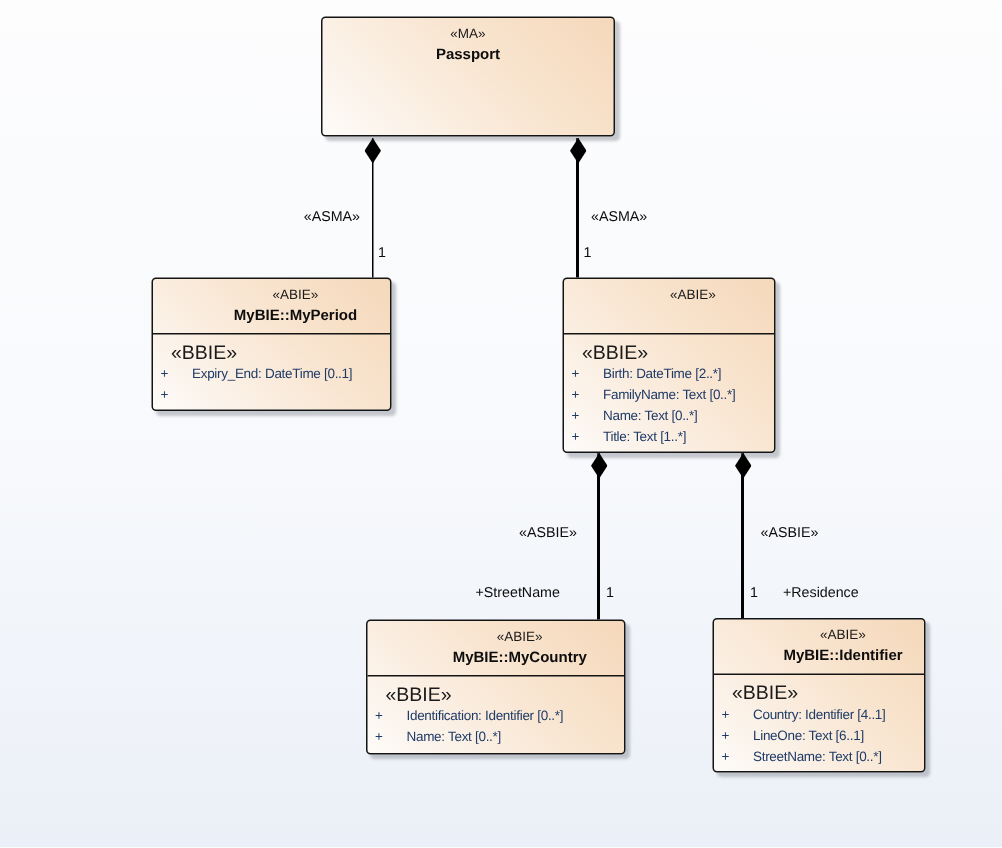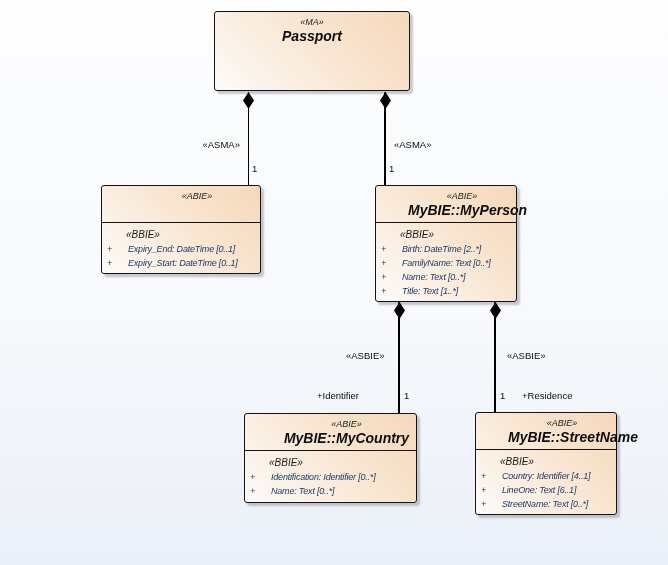--- a/index.html
+++ b/index.html
@@ -8,28 +8,27 @@
     position:relative; width:668px; height:565px; overflow:hidden;
     background:linear-gradient(180deg,#fdfdfe 0%,#f7f9fc 55%,#ebeff7 100%);
   }
   .uml-class {
     position:absolute;
     border:1.4px solid #141414;
     border-radius:3px;
     background:linear-gradient(45deg,#fdfbf9 0%,#f9e6d2 55%,#f5d8ba 100%);
     box-shadow:3px 3px 2px rgba(118,122,132,0.40);
     box-sizing:border-box;
-    font-style:italic;
   }
   .cls-header { text-align:center; padding-top:4px; box-sizing:border-box; }
   .cls-header.sep { border-bottom:1.3px solid #141414; height:37px;padding-left:32px; }
   .cls-stereotype { font-size:9px; color:#1a1a1a; line-height:13px; }
-  .cls-name { font-size:14px; font-weight:bold; color:#0d0d0d; line-height:15px; }
+  .cls-name { font-size:10px; font-weight:bold; color:#0d0d0d; line-height:15px; }
   .cls-attrs { padding-top:5px; }
-  .attrs-stereotype { font-size:10px; color:#1a1a1a; padding-left:24px; line-height:13px; margin-bottom:1px; }
+  .attrs-stereotype { font-size:13px; color:#1a1a1a; padding-left:12px; line-height:13px; margin-bottom:1px; }
   .attr-row { display:flex; font-size:9px; letter-spacing:-0.2px; color:#1e3a66; line-height:14px; }
   .attr-vis { width:21px; padding-left:5px; flex:none; }
   .attr-text { white-space:nowrap; }
   .conn-line { position:absolute; width:1.4px; background:#000; }
   .diamond {
     position:absolute; width:11px; height:17px; background:#000;
     clip-path:polygon(50% 0, 100% 50%, 50% 100%, 0 50%);
   }
   .conn-label { position:absolute; font-size:9.5px; color:#0d0d0d; white-space:nowrap; }
   .conn-label.right-align { text-align:right; }
@@ -47,38 +46,37 @@
   <div class="uml-class" style="left:214px; top:11px; width:196px; height:80px;">
     <div class="cls-header">
       <div class="cls-stereotype">«MA»</div>
       <div class="cls-name">Passport</div>
     </div>
   </div>
 
   <div class="uml-class" style="left:101px; top:185px; width:160px; height:89px;">
     <div class="cls-header sep">
       <div class="cls-stereotype">«ABIE»</div>
+      <div class="cls-name">MyBIE::MyPeriod</div>
     </div>
     <div class="cls-attrs">
       <div class="attrs-stereotype">«BBIE»</div>
       <div class="attr-row">
         <span class="attr-vis">+</span>
         <span class="attr-text">Expiry_End: DateTime [0..1]</span>
       </div>
       <div class="attr-row">
         <span class="attr-vis">+</span>
-        <span class="attr-text">Expiry_Start: DateTime [0..1]</span>
       </div>
     </div>
   </div>
 
   <div class="uml-class" style="left:375px; top:185px; width:142px; height:117px;">
     <div class="cls-header sep">
       <div class="cls-stereotype">«ABIE»</div>
-      <div class="cls-name">MyBIE::MyPerson</div>
     </div>
     <div class="cls-attrs">
       <div class="attrs-stereotype">«BBIE»</div>
       <div class="attr-row">
         <span class="attr-vis">+</span>
         <span class="attr-text">Birth: DateTime [2..*]</span>
       </div>
       <div class="attr-row">
         <span class="attr-vis">+</span>
         <span class="attr-text">FamilyName: Text [0..*]</span>
@@ -108,21 +106,21 @@
       <div class="attr-row">
         <span class="attr-vis">+</span>
         <span class="attr-text">Name: Text [0..*]</span>
       </div>
     </div>
   </div>
 
   <div class="uml-class" style="left:475px; top:412px; width:142px; height:103px;">
     <div class="cls-header sep">
       <div class="cls-stereotype">«ABIE»</div>
-      <div class="cls-name">MyBIE::StreetName</div>
+      <div class="cls-name">MyBIE::Identifier</div>
     </div>
     <div class="cls-attrs">
       <div class="attrs-stereotype">«BBIE»</div>
       <div class="attr-row">
         <span class="attr-vis">+</span>
         <span class="attr-text">Country: Identifier [4..1]</span>
       </div>
       <div class="attr-row">
         <span class="attr-vis">+</span>
         <span class="attr-text">LineOne: Text [6..1]</span>
@@ -139,20 +137,20 @@
   <div class="diamond" style="left:394px; top:302px;"></div>
   <div class="diamond" style="left:490px; top:302px;"></div>
 
   <div class="conn-label right-align" style="left:190px; top:139px; width:50px;">«ASMA»</div>
   <div class="conn-label" style="left:252px; top:163px;">1</div>
 
   <div class="conn-label" style="left:394px; top:139px;">«ASMA»</div>
   <div class="conn-label" style="left:389px; top:163px;">1</div>
 
   <div class="conn-label" style="left:346px; top:350px;">«ASBIE»</div>
-  <div class="conn-label" style="left:317px; top:390px;">+Identifier</div>
+  <div class="conn-label" style="left:317px; top:390px;">+StreetName</div>
   <div class="conn-label" style="left:404px; top:390px;">1</div>
 
   <div class="conn-label" style="left:507px; top:350px;">«ASBIE»</div>
   <div class="conn-label" style="left:500px; top:390px;">1</div>
   <div class="conn-label" style="left:522px; top:390px;">+Residence</div>
 
 </div>
 
 </body></html>

